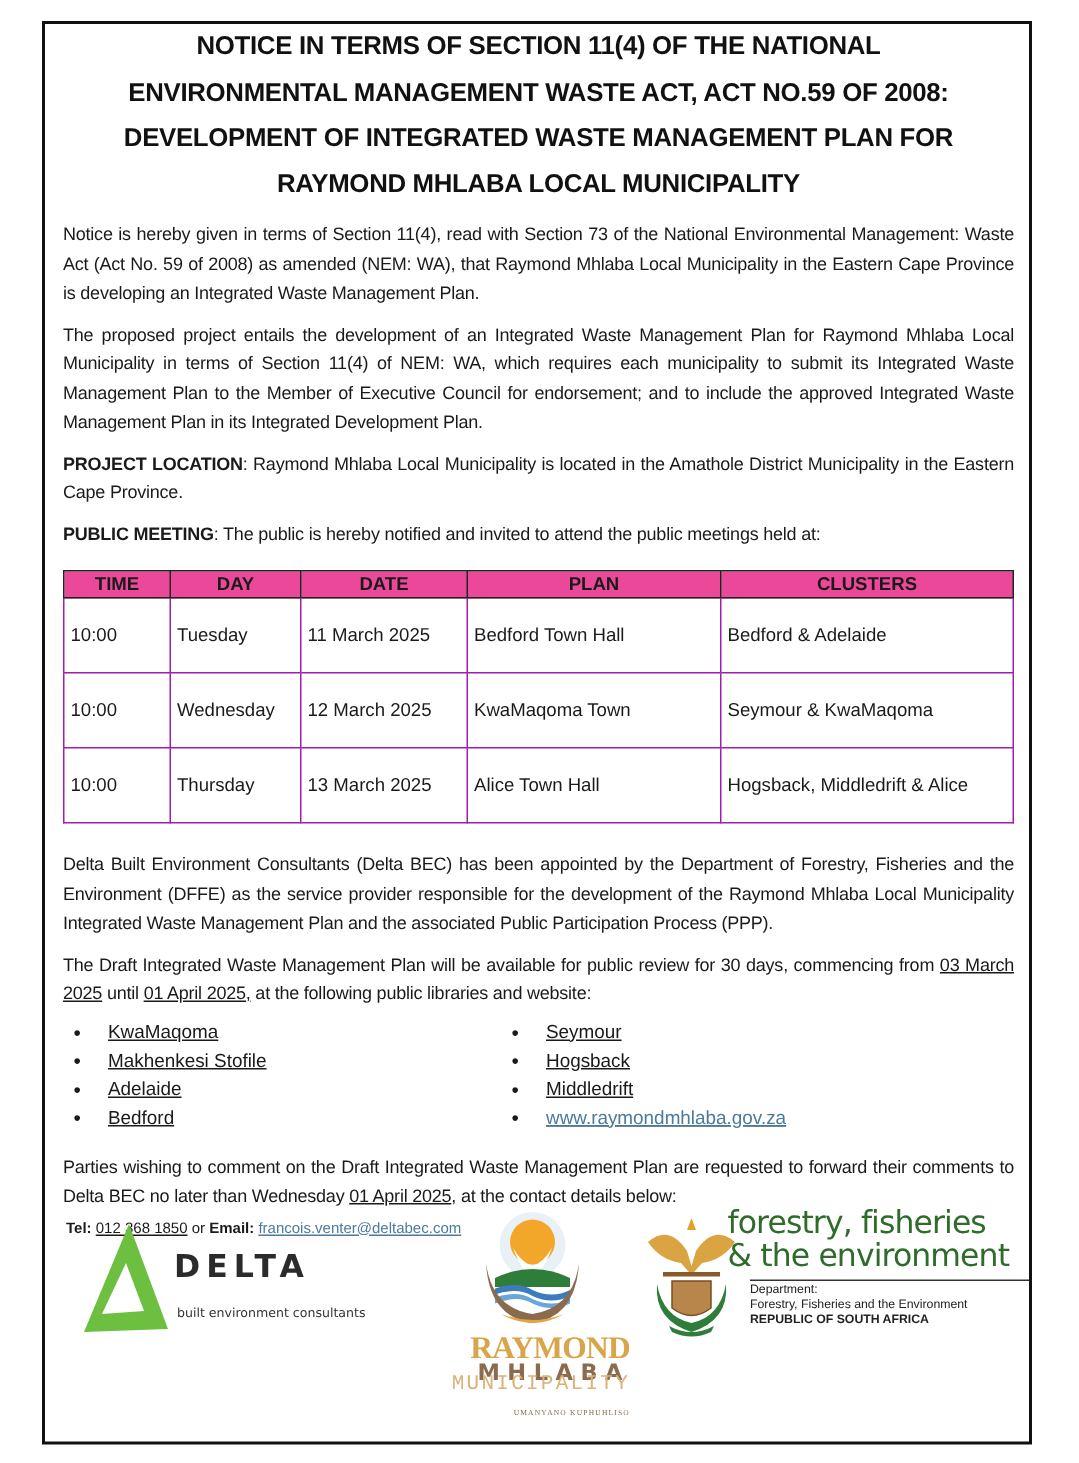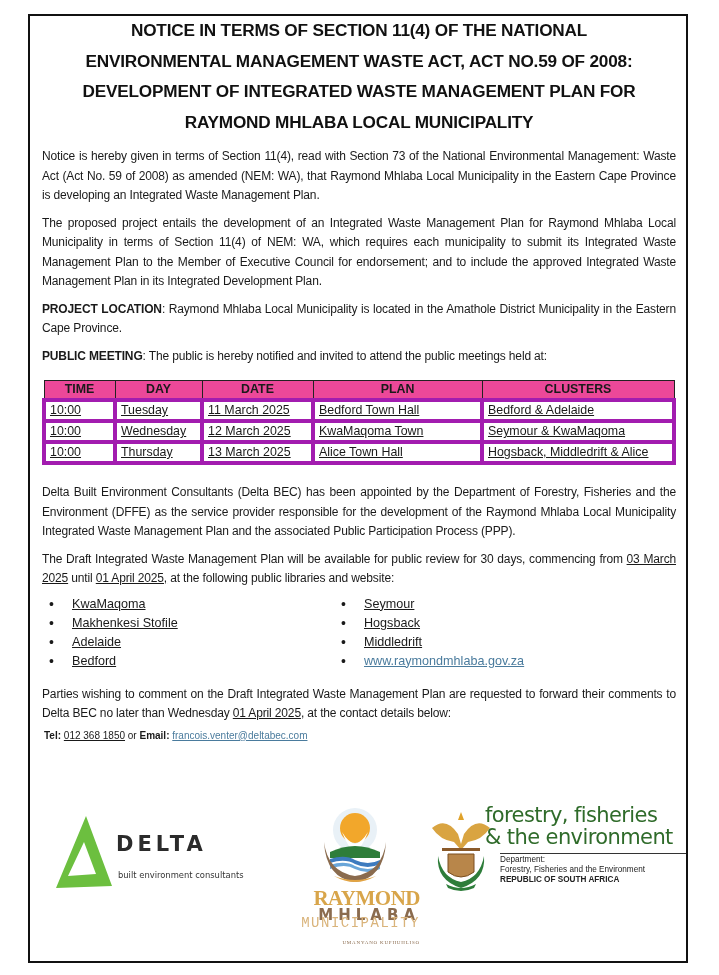--- a/index.html
+++ b/index.html
@@ -13,21 +13,21 @@
   p { margin: 0; font-size: 12px; line-height: 19.5px; text-align: justify;
       letter-spacing: -0.15px; }
   .p1 { margin-top: 0; }
   .gap { height: 8px; }
   b.lbl { font-weight: bold; }
   .u { text-decoration: underline; }
   a.link { color: #4a7b9d; text-decoration: underline; }
   table.meet { border-collapse: collapse; width: 634px; margin-top: 14px; font-size: 12.4px; }
   table.meet th { background: #ec4899; font-weight: bold; text-align: center;
                   border: 1px solid #222; padding: 0 4px; height: 17px; line-height: 17px; }
-  table.meet td { border: 4px solid #a21caf; padding: 0 4px; height: 17px; line-height: 17px; text-decoration: underline; }
+  table.meet td { border: 1px solid #a21caf; padding: 16px 4px; height: 17px; line-height: 17px; }
   .col-time { width: 62px; } .col-day { width: 78px; } .col-date { width: 102px; }
   .col-venue { width: 160px; }
   .lists { display: flex; margin-top: 6px; font-size: 12.6px; line-height: 19px; }
   .lists ul { margin: 0; padding: 0; list-style: none; }
   .lists li { position: relative; padding-left: 30px; text-decoration: underline; }
   .lists li::before { content: "\2022"; position: absolute; left: 7px; top: 0; font-size: 14px; }
   .list-left { margin-left: 46px; width: 292px; }
   .contact { font-size: 10px; line-height: 19px; margin-top: 2px; padding-left: 2px; }
   .logos { position: absolute; left: 28px; top: 796px; width: 660px; height: 160px; }
   .delta { position: absolute; left: 26px; top: 18px; width: 200px; height: 80px; }

